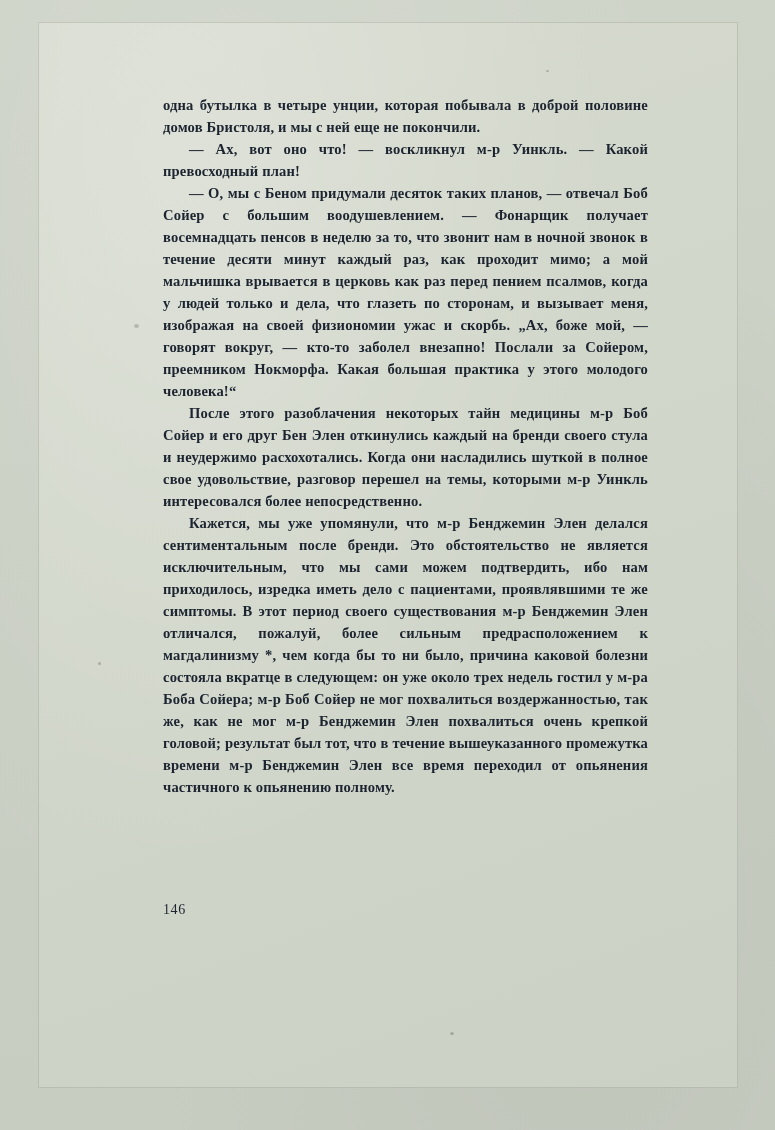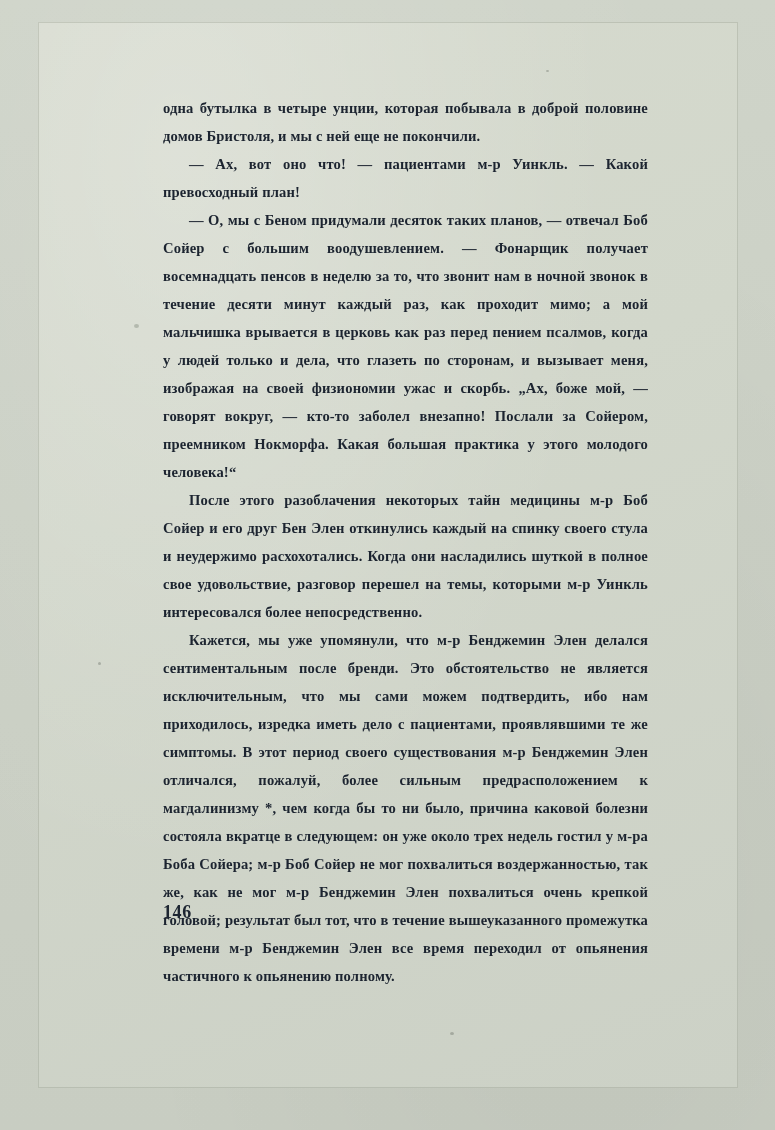--- a/index.html
+++ b/index.html
@@ -39,44 +39,44 @@
     background: rgba(90,95,85,0.35);
     border-radius: 50%;
   }
   .text-block {
     position: absolute;
     left: 125px;
     top: 72px;
     width: 485px;
     color: #1c2430;
     font-size: 14.6px;
-    line-height: 28px;
+    line-height: 22px;
     text-align: justify;
     text-justify: inter-word;
     letter-spacing: 0.15px;
     font-weight: 600;
   }
   .para {
     margin: 0 0 0 0;
     text-indent: 26px;
     text-align: justify;
   }
   .para.no-indent {
     text-indent: 0;
   }
   .para.dash-indent {
     text-indent: 26px;
   }
   .page-number {
     position: absolute;
     left: 125px;
     top: 880px;
-    font-size: 18px;
+    font-size: 14px;
     color: #1d2531;
-    font-weight: 700;
+    font-weight: 400;
     letter-spacing: 0.6px;
     text-align: right;
   }
   .blot {
     position: absolute;
     border-radius: 50%;
     background: rgba(80,88,76,0.28);
   }
 </style>
 </head>
@@ -87,23 +87,23 @@
   <div class="paper">
 
     <span class="speck" style="left:60px; top:640px; width:3px; height:3px;"></span>
     <span class="speck" style="left:412px; top:1010px; width:4px; height:3px;"></span>
     <span class="speck" style="left:508px; top:48px; width:3px; height:2px;"></span>
     <span class="blot" style="left:96px; top:302px; width:5px; height:4px;"></span>
 
     <div class="text-block">
 
       <p class="para no-indent">одна бутылка в четыре унции, которая побывала в доброй половине домов Бристоля, и мы с ней еще не покончили.</p>
-      <p class="para dash-indent">— Ах, вот оно что! — пациентами м-р Уинкль. — Какой превосходный план!</p>
+      <p class="para dash-indent">— Ах, вот оно что! — воскликнул м-р Уинкль. — Какой превосходный план!</p>
       <p class="para dash-indent">— О, мы с Беном придумали десяток таких планов, — отвечал Боб Сойер с большим воодушевлением. — Фонарщик получает восемнадцать пенсов в неделю за то, что звонит нам в ночной звонок в течение десяти минут каждый раз, как проходит мимо; а мой мальчишка врывается в церковь как раз перед пением псалмов, когда у людей только и дела, что глазеть по сторонам, и вызывает меня, изображая на своей физиономии ужас и скорбь. „Ах, боже мой, — говорят вокруг, — кто-то заболел внезапно! Послали за Сойером, преемником Нокморфа. Какая большая практика у этого молодого человека!“</p>
-      <p class="para dash-indent">После этого разоблачения некоторых тайн медицины м-р Боб Сойер и его друг Бен Элен откинулись каждый на спинку своего стула и неудержимо расхохотались. Когда они насладились шуткой в полное свое удовольствие, разговор перешел на темы, которыми м-р Уинкль интересовался более непосредственно.</p>
+      <p class="para dash-indent">После этого разоблачения некоторых тайн медицины м-р Боб Сойер и его друг Бен Элен откинулись каждый на бренди своего стула и неудержимо расхохотались. Когда они насладились шуткой в полное свое удовольствие, разговор перешел на темы, которыми м-р Уинкль интересовался более непосредственно.</p>
       <p class="para dash-indent">Кажется, мы уже упомянули, что м-р Бенджемин Элен делался сентиментальным после бренди. Это обстоятельство не является исключительным, что мы сами можем подтвердить, ибо нам приходилось, изредка иметь дело с пациентами, проявлявшими те же симптомы. В этот период своего существования м-р Бенджемин Элен отличался, пожалуй, более сильным предрасположением к магдалинизму *, чем когда бы то ни было, причина каковой болезни состояла вкратце в следующем: он уже около трех недель гостил у м-ра Боба Сойера; м-р Боб Сойер не мог похвалиться воздержанностью, так же, как не мог м-р Бенджемин Элен похвалиться очень крепкой головой; результат был тот, что в течение вышеуказанного промежутка времени м-р Бенджемин Элен все время переходил от опьянения частичного к опьянению полному.</p>
 
     </div>
 
     <div class="page-number">146</div>
 
   </div>
 
 </div>
 

